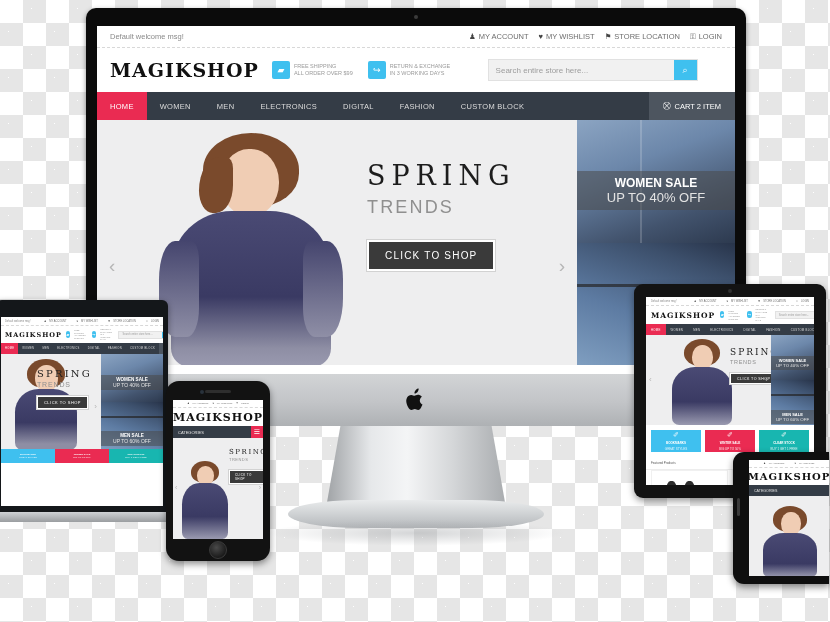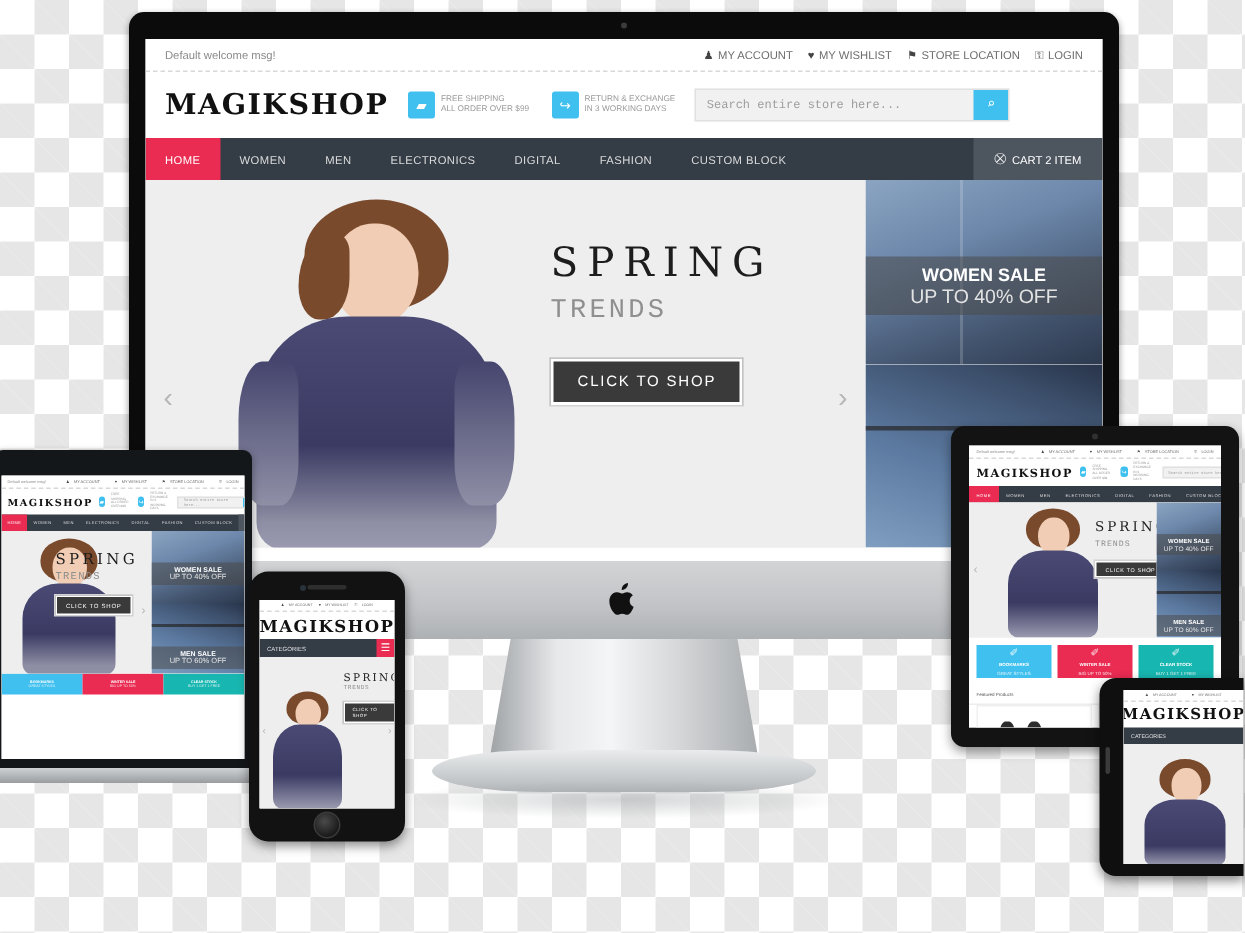--- a/index.html
+++ b/index.html
@@ -24,21 +24,21 @@
   .toplink { color:#6d6d6d; display:flex; align-items:center; gap:3px; white-space:nowrap; }
   .tl-ico { color:#444; }
 
   .headrow { display:flex; align-items:center; background:#fff; }
   .logo { font-family:"DejaVu Serif", serif; font-weight:700; letter-spacing:1px; color:#111; }
   .promos { display:flex; }
   .promo { display:flex; align-items:center; gap:4px; }
   .promo .pico { background:#3fc0ef; color:#fff; display:flex; align-items:center;
                  justify-content:center; border-radius:2px; }
   .promo .ptxt { color:#9a9a9a; line-height:1.25; }
-  .searchwrap { display:flex; flex:1; justify-content:flex-start;font-family:Liberation Mono, monospace; }
+  .searchwrap { display:flex; flex:1; justify-content:center; }
   .searchbox { display:flex; background:#f1f1f1; border:1px solid #e1e1e1; }
   .searchbox .si { flex:1; color:#9d9d9d; display:flex; align-items:center; }
   .searchbtn { background:#3fc0ef; color:#fff; display:flex; align-items:center; justify-content:center; }
 
   .nav { display:flex; background:#343c46; align-items:stretch; }
   .nav .ni { color:#dcdcdc; display:flex; align-items:center; justify-content:center;
              white-space:nowrap; letter-spacing:.3px; }
   .nav .ni.active { background:#ea2b52; color:#fff; }
   .nav .cart { background:#4d555f; color:#fff; margin-left:auto; display:flex;
                align-items:center; justify-content:center; gap:4px; white-space:nowrap; }
@@ -46,21 +46,21 @@
   .hero { display:flex; background:#efeff0; position:relative; }
   .heroMain { position:relative; background:#eeeeef; overflow:hidden; flex:1; }
   .heroRight { display:flex; flex-direction:column; }
   .model { position:absolute; bottom:0; }
   .hair { position:absolute; background:#7a4a2c; border-radius:50% 50% 45% 45%; }
   .face { position:absolute; background:#f0cdb4; border-radius:48% 48% 50% 50%; }
   .torso { position:absolute; background:#3a3a63; border-radius:38% 38% 12% 12%; }
   .sleeveL, .sleeveR { position:absolute; background:#43436d; }
   .springtxt { position:absolute; }
   .spring { font-family:"DejaVu Serif", serif; letter-spacing:.22em; color:#1d1d1d; }
-  .trends { color:#8f8f8f; letter-spacing:.12em;font-family:Liberation Mono, monospace; }
+  .trends { color:#8f8f8f; letter-spacing:.12em; }
   .ctas { background:#3a3a3a; color:#fff; display:inline-flex; align-items:center;
           justify-content:center; letter-spacing:.12em; border:2px solid #fff;
           box-shadow:0 0 0 1px #d2d2d2; }
   .arrow { position:absolute; color:#b6b6b6; }
   .tile { position:relative; overflow:hidden; flex:1; }
   .tile .cap { position:absolute; left:0; right:0; background:rgba(75,75,75,.55);
                color:#fff; text-align:center; }
   .cap .l1 { font-weight:700; }
   .cap .l2 { color:#e3e3e3; }
   .jeansA { position:absolute; inset:0; background:

